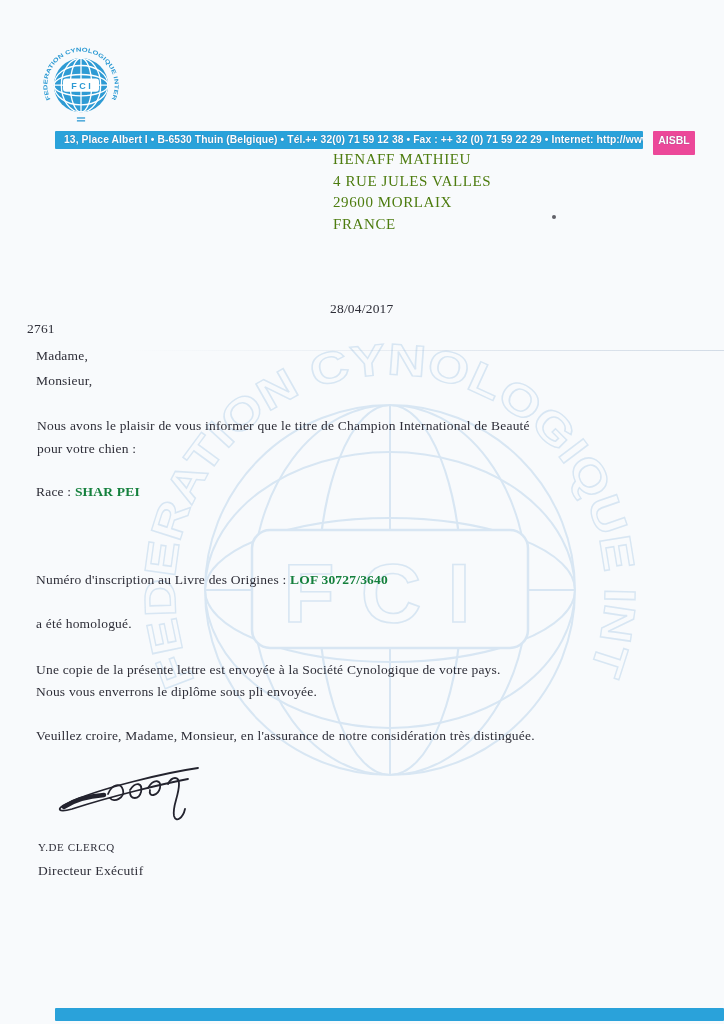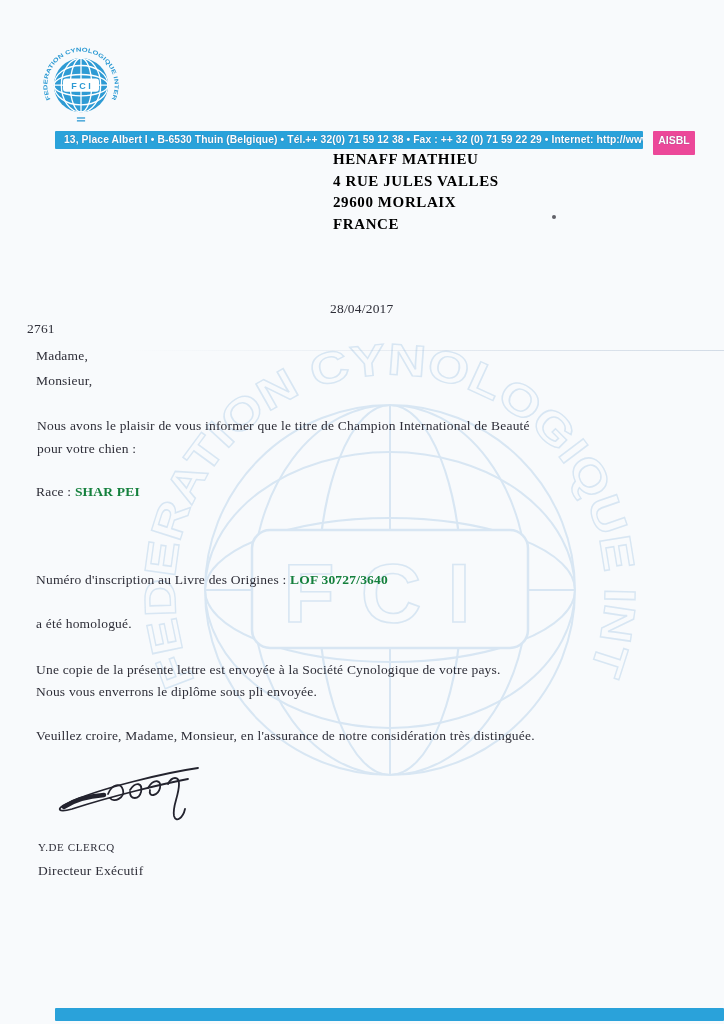--- a/index.html
+++ b/index.html
@@ -22,22 +22,22 @@
     text-shadow:0 0 1px rgba(20,40,90,.55);
   }
   .aisbl-chip{
     left:653px;top:131px;width:42px;height:24px;
     background:#ec4899;color:#ffffff;text-align:center;
     font-family:"Liberation Sans", sans-serif;
     font-size:10.5px;font-weight:bold;line-height:18px;
     border-radius:1px;text-shadow:0 0 1px rgba(20,40,90,.55);
   }
   
-  .recipient{left:333px;top:149px;font-size:15px;font-weight:bold;
-    line-height:21.5px;letter-spacing:.6px;color:#000000;}
+  .recipient{left:333px;top:149px;font-size:15px;font-weight:normal;
+    line-height:21.5px;letter-spacing:.6px;color:#4d7c0f;}
   
   .t{font-size:13.5px;letter-spacing:.2px;}
   .b{font-weight:bold;color:#15803d;}
   
   .crease{left:130px;right:0;top:350px;height:1px;
     background:linear-gradient(to right,rgba(150,170,195,0),rgba(150,170,195,.38));}
   .speck{left:552px;top:215px;width:4px;height:4px;border-radius:50%;
     background:#3a3a42;opacity:.8;}
   
   .footer-bar{left:55px;right:0;bottom:3px;height:13px;background:#2aa2da;border-radius:1px;}

